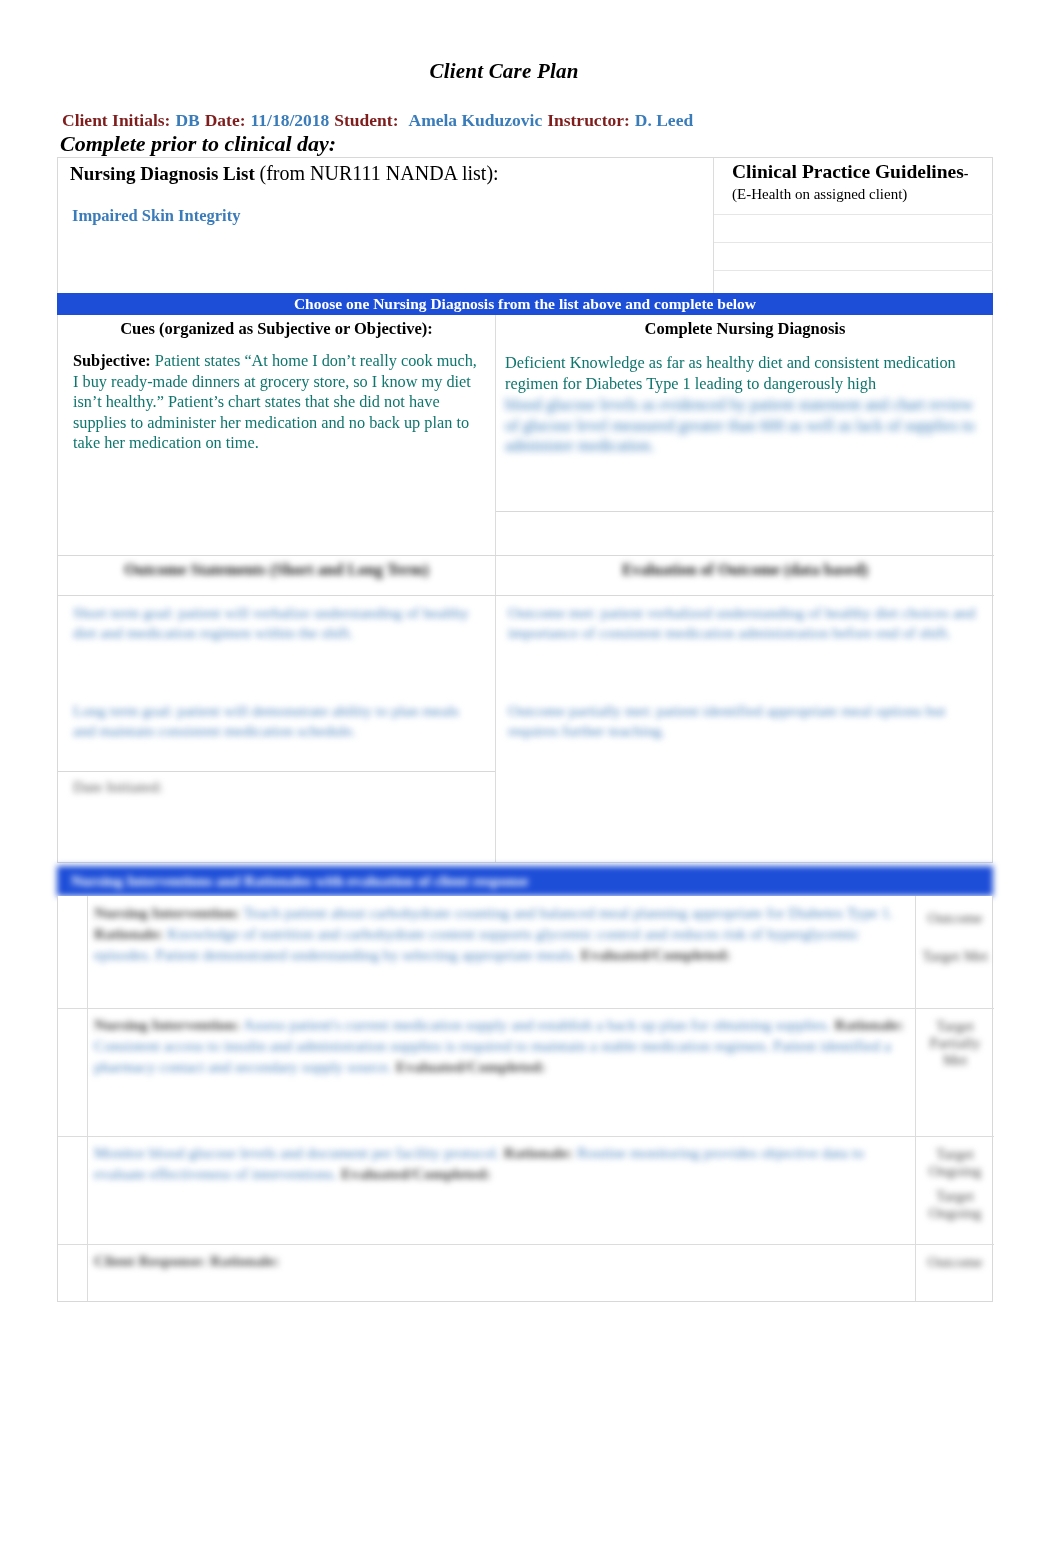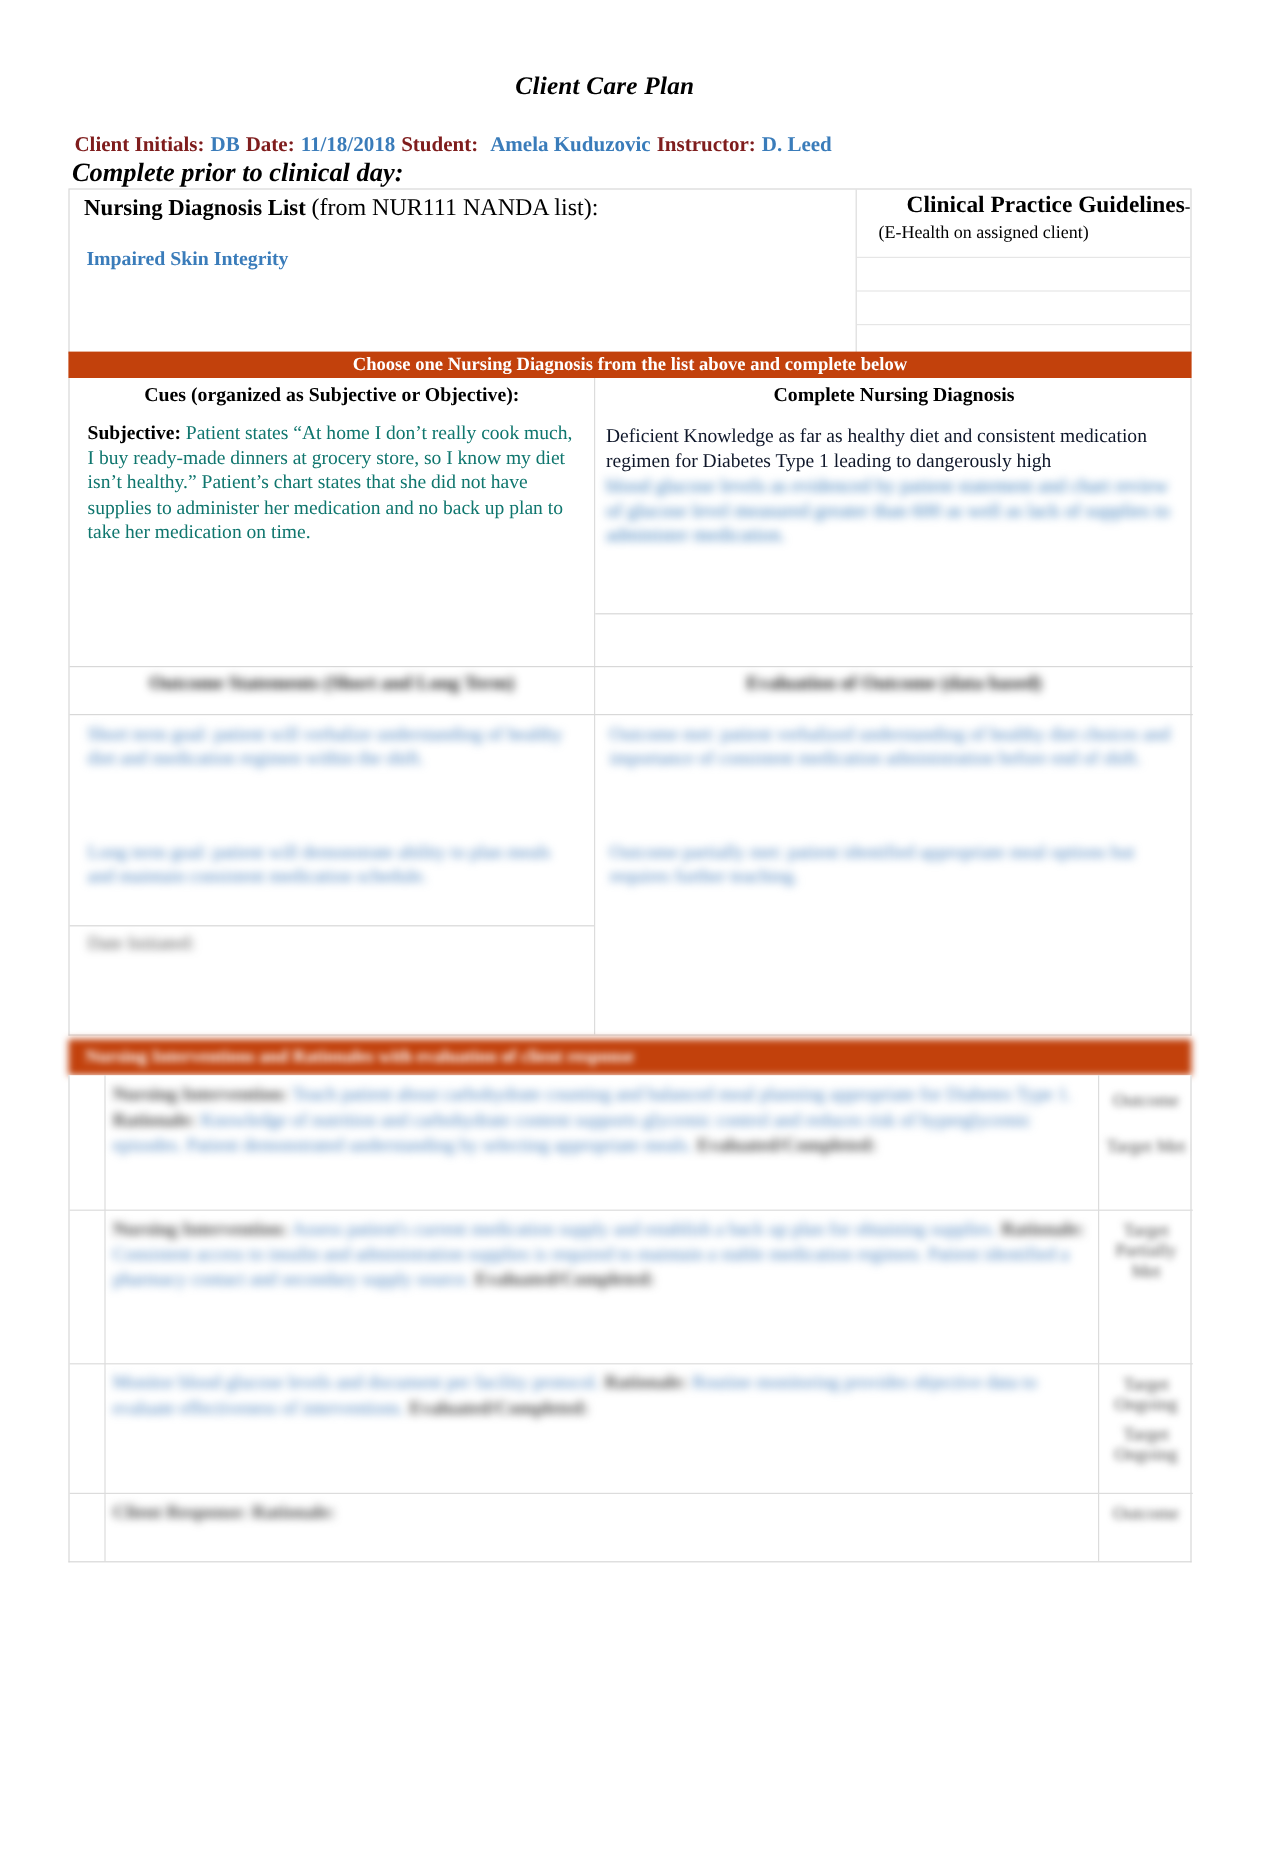--- a/index.html
+++ b/index.html
@@ -90,38 +90,37 @@
     font-size: 16.5px;
     font-weight: bold;
     line-height: 20.5px;
   }
   .cpg-head {
     position: absolute;
     left: 674px; top: 2px;
     width: 260px;
     font-size: 19.5px; font-weight: bold;
     line-height: 24px;
-    text-align: right;
   }
   .cpg-head .dash { font-size: 14px; }
   .cpg-sub {
     position: absolute;
     left: 674px; top: 28px;
     font-size: 15px; font-weight: normal;
   }
   .cpg-rule {
     position: absolute;
     left: 656px; width: 279px; height: 1px;
     background: #e6e6e6;
   }
 
   
   .banner {
     position: absolute;
-    background: #c2410c;
+    background: #1d4ed8;
     color: #fff;
     text-align: center;
     font-weight: bold;
     box-sizing: border-box;
   }
   #banner-choose {
     left: 57px; top: 293px;
     width: 936px; height: 22px;
     font-size: 15.5px;
     line-height: 22px;
@@ -166,21 +165,21 @@
   .cues-body .k { font-weight: bold; color: #000; }
   .cues-body .v { color: #0f766e; }
   .cues-gap { height: 18px; }
 
   .cnd-body {
     position: absolute;
     left: 447px; top: 38px;
     width: 482px;
     font-size: 16.3px;
     line-height: 20.5px;
-    color: #0f172a;
+    color: #0f766e;
   }
   .cnd-blur {
     position: absolute;
     left: 447px; top: 80px;
     width: 482px;
     font-size: 16.3px;
     line-height: 20.5px;
     color: #3a7cba;
     filter: blur(3.6px);
   }

